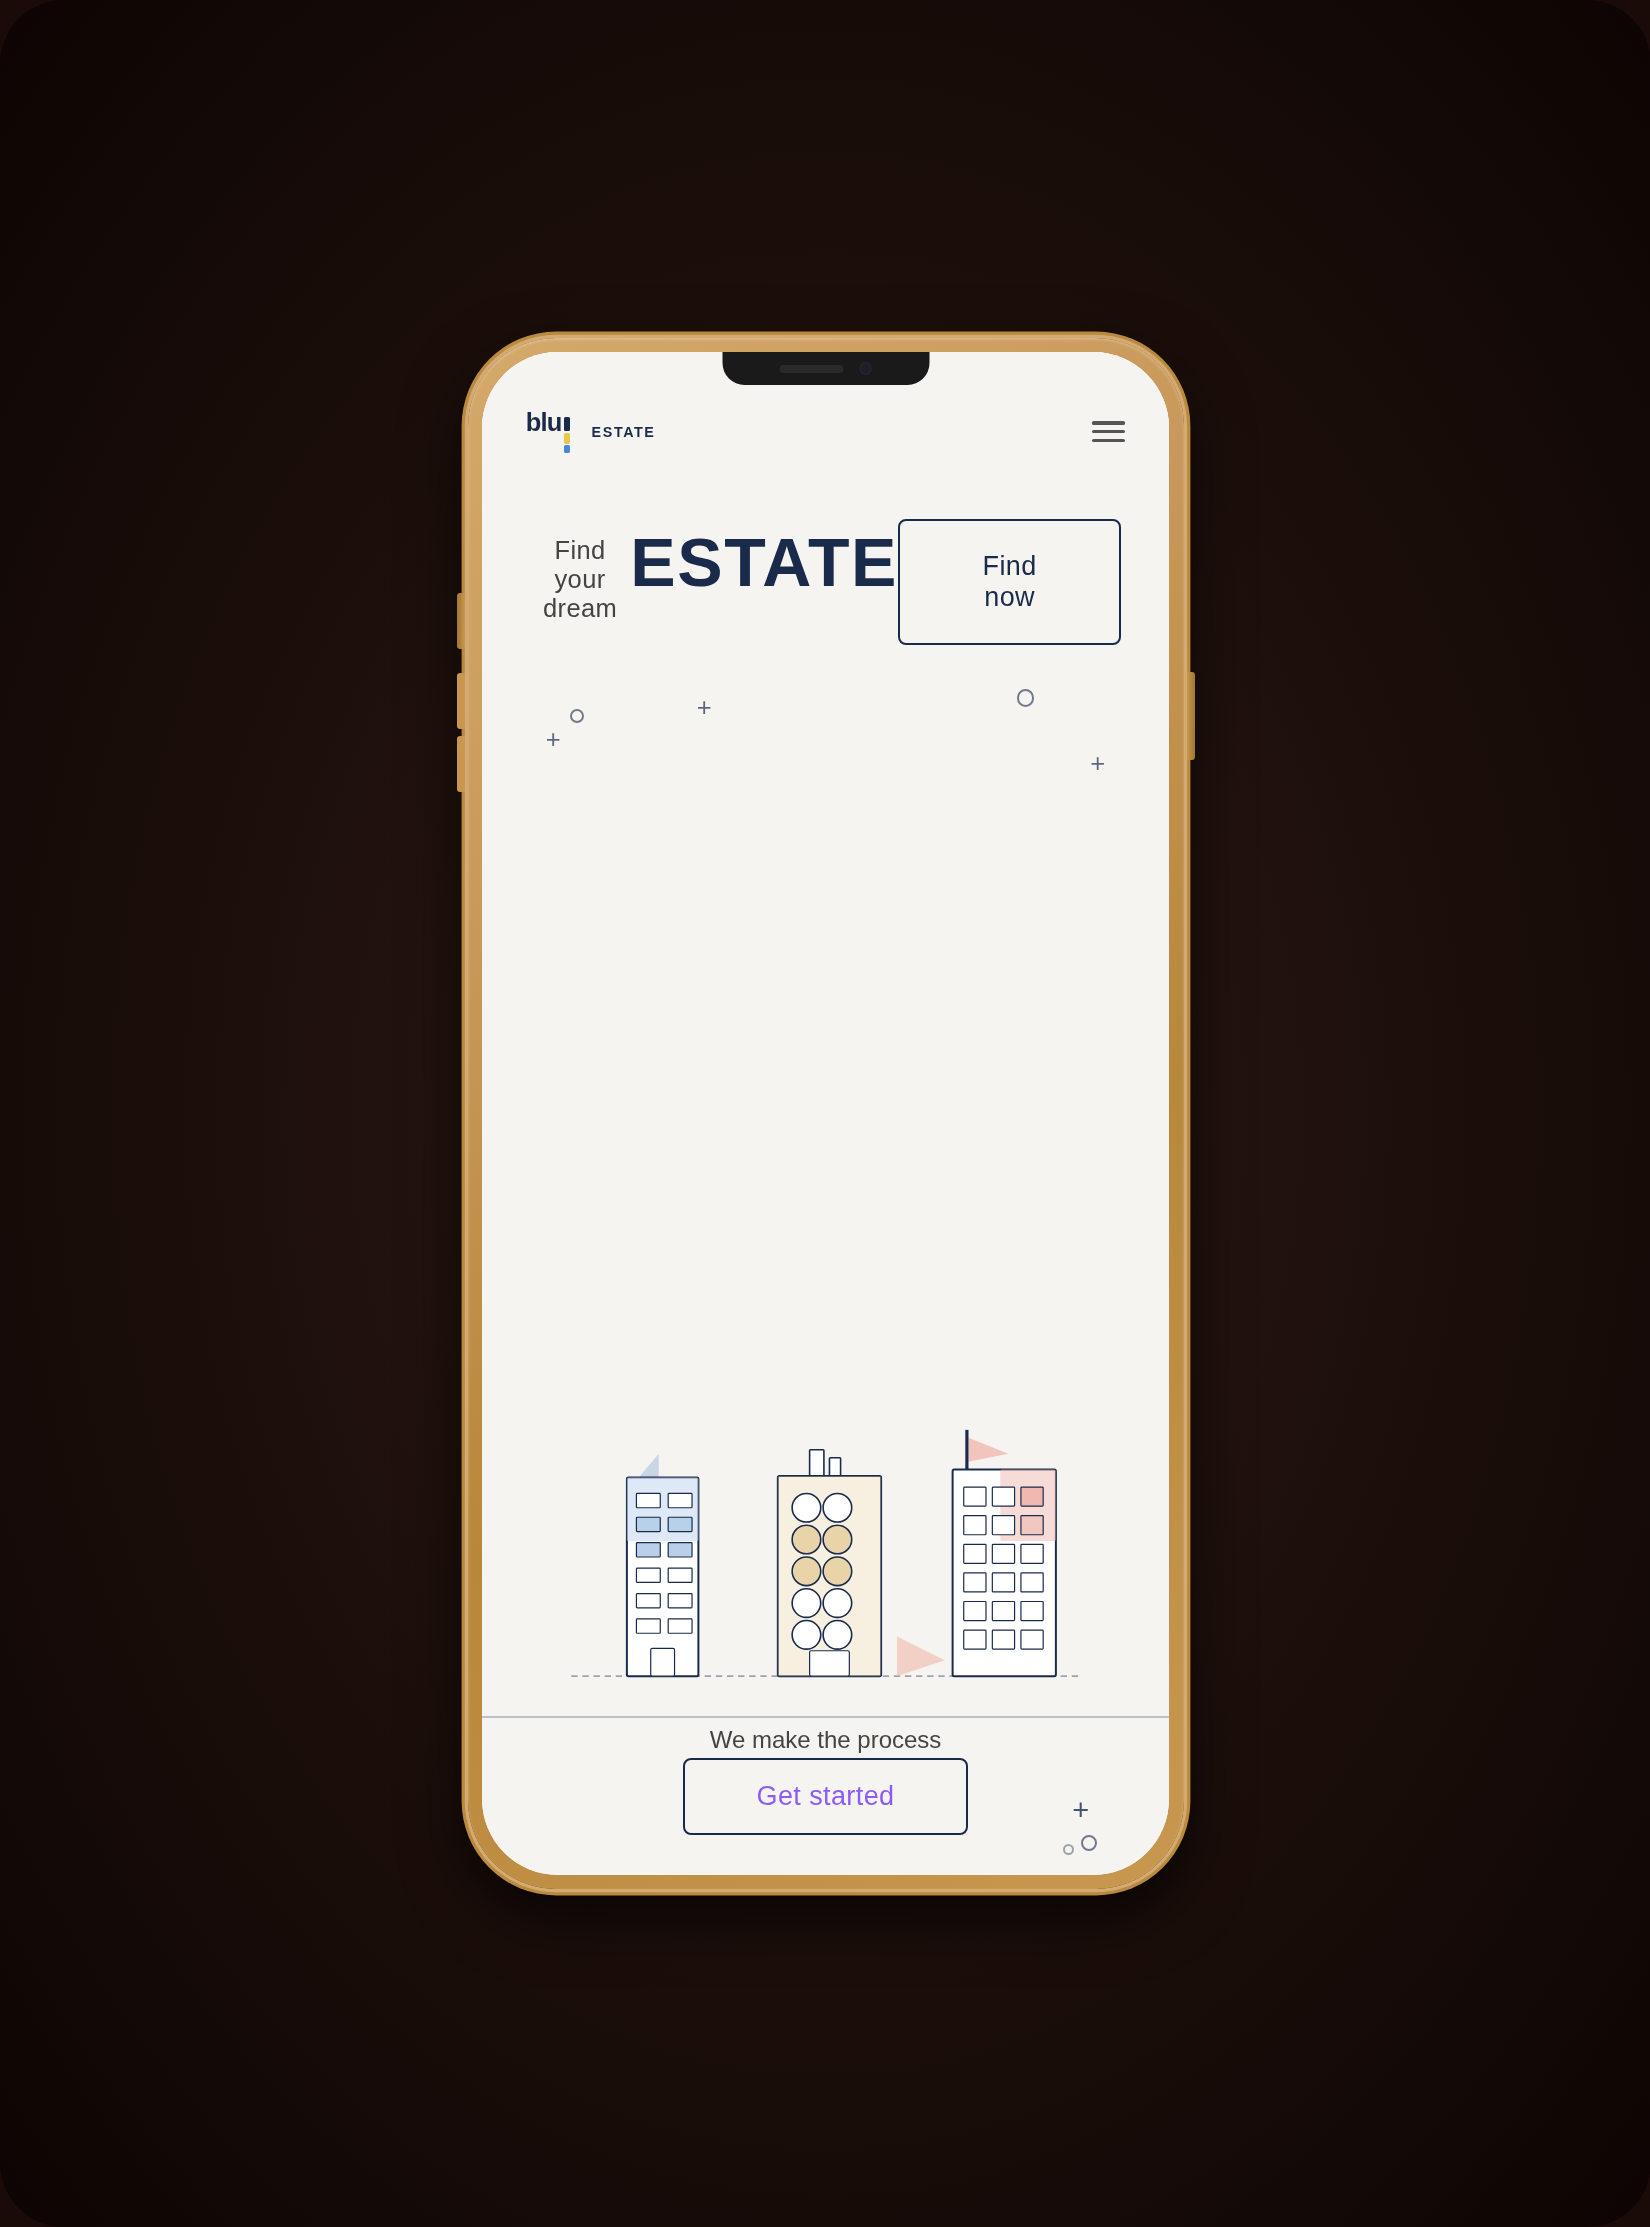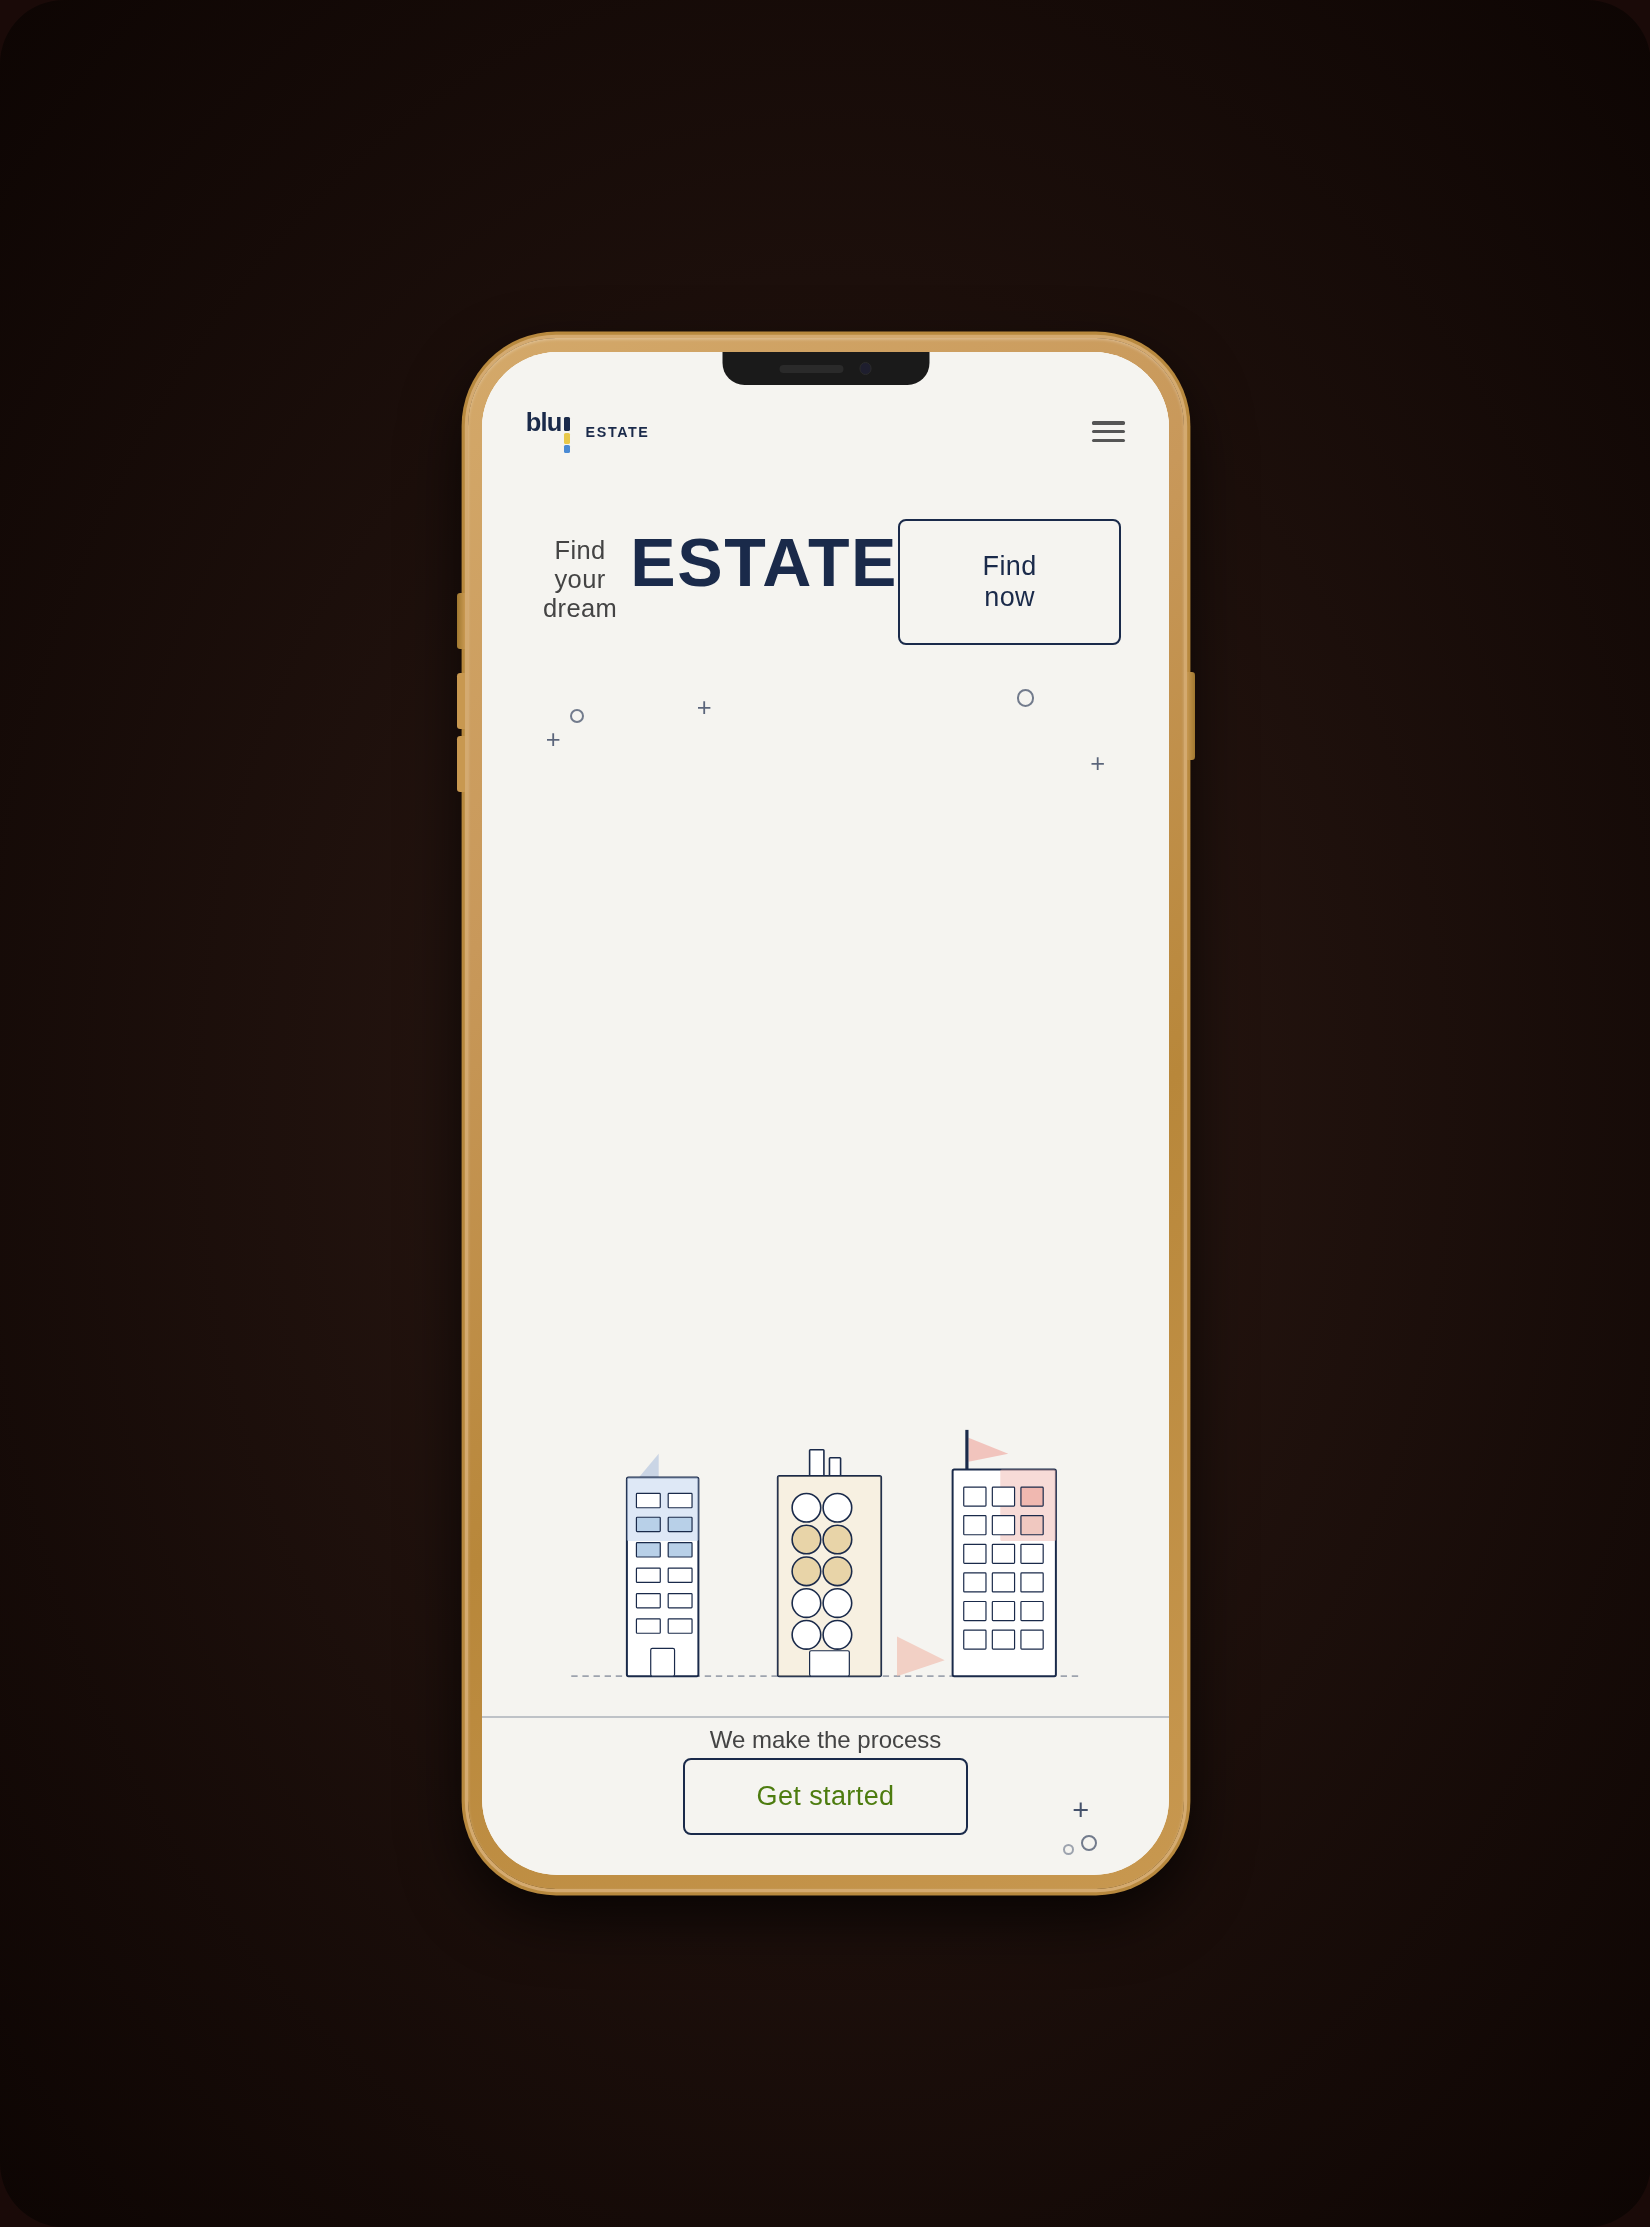--- a/index.html
+++ b/index.html
@@ -125,21 +125,21 @@
       align-items: center;
       justify-content: space-between;
       padding: 56px 44px 16px;
       background: #f5f4f0;
       z-index: 10;
     }
 
     .logo-container {
       display: flex;
       align-items: center;
-      gap: 12px;
+      gap: 18px;
     }
 
     .logo-blu {
       font-size: 25.5px;
       font-weight: 800;
       color: #1a2a4a;
       letter-spacing: -0.8px;
       display: flex;
       align-items: baseline;
       gap: 1.6px;
@@ -271,21 +271,21 @@
       color: #1a2a4a;
       letter-spacing: 1.6px;
       text-transform: uppercase;
       line-height: 1;
       margin-bottom: 32px;
     }
 
     .get-started-btn {
       border: 2.4px solid #1a2a4a;
       background: transparent;
-      color: #4d7c0f;
+      color: #8b5cf6;
       font-size: 27px;
       font-weight: 500;
       padding: 20.7px 72px;
       border-radius: 8px;
       cursor: pointer;
       letter-spacing: 0.4px;
     }
 
     .deco-plus-bottom { position: absolute; right: 80px; bottom: 48px; color: #1a2a4a; font-size: 29px; font-weight: 300; opacity: 0.8; }
     .deco-circle-bottom { position: absolute; right: 72px; bottom: 24px; width: 16px; height: 16px; border: 2.4px solid #1a2a4a; border-radius: 50%; opacity: 0.6; }

